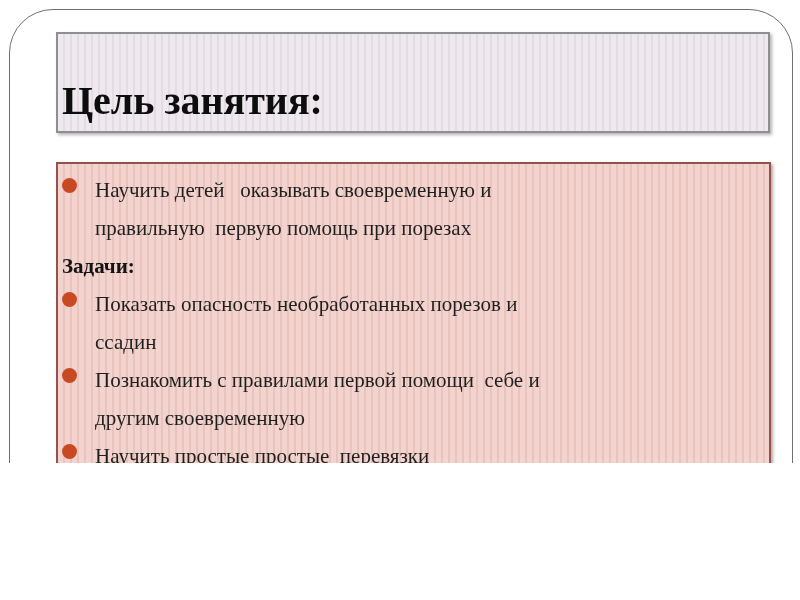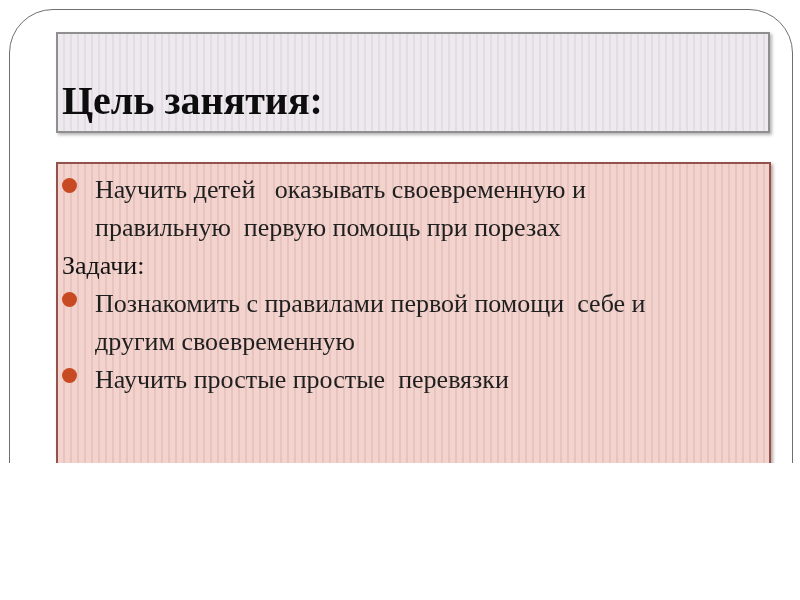--- a/index.html
+++ b/index.html
@@ -76,28 +76,28 @@
   .bullet {
     display: block;
     width: 15px;
     height: 15px;
     border-radius: 50%;
     background: #c84a22;
   }
 
   .row-text {
     flex: 1 1 auto;
-    font-size: 26px;
+    font-size: 21px;
     line-height: 38px;
     color: #1f1f1f;
     white-space: pre-wrap;
   }
 
   .heading-row .row-text {
-    font-weight: normal;
+    font-weight: bold;
     color: #141414;
   }
 </style>
 </head>
 <body>
 
 <div class="slide">
   <div class="card">
 
     <div class="title-box">
@@ -111,20 +111,27 @@
           <span class="bullet"></span>
         </span>
         <div class="row-text">Научить детей   оказывать своевременную и
 правильную  первую помощь при порезах</div>
       </div>
 
       <div class="list-row heading-row">
         <div class="row-text">Задачи:</div>
       </div>
 
+      <div class="list-row">
+        <span class="bullet-col">
+          <span class="bullet"></span>
+        </span>
+        <div class="row-text">Показать опасность необработанных порезов и
+ссадин</div>
+      </div>
 
       <div class="list-row">
         <span class="bullet-col">
           <span class="bullet"></span>
         </span>
         <div class="row-text">Познакомить с правилами первой помощи  себе и
 другим своевременную</div>
       </div>
 
       <div class="list-row">

